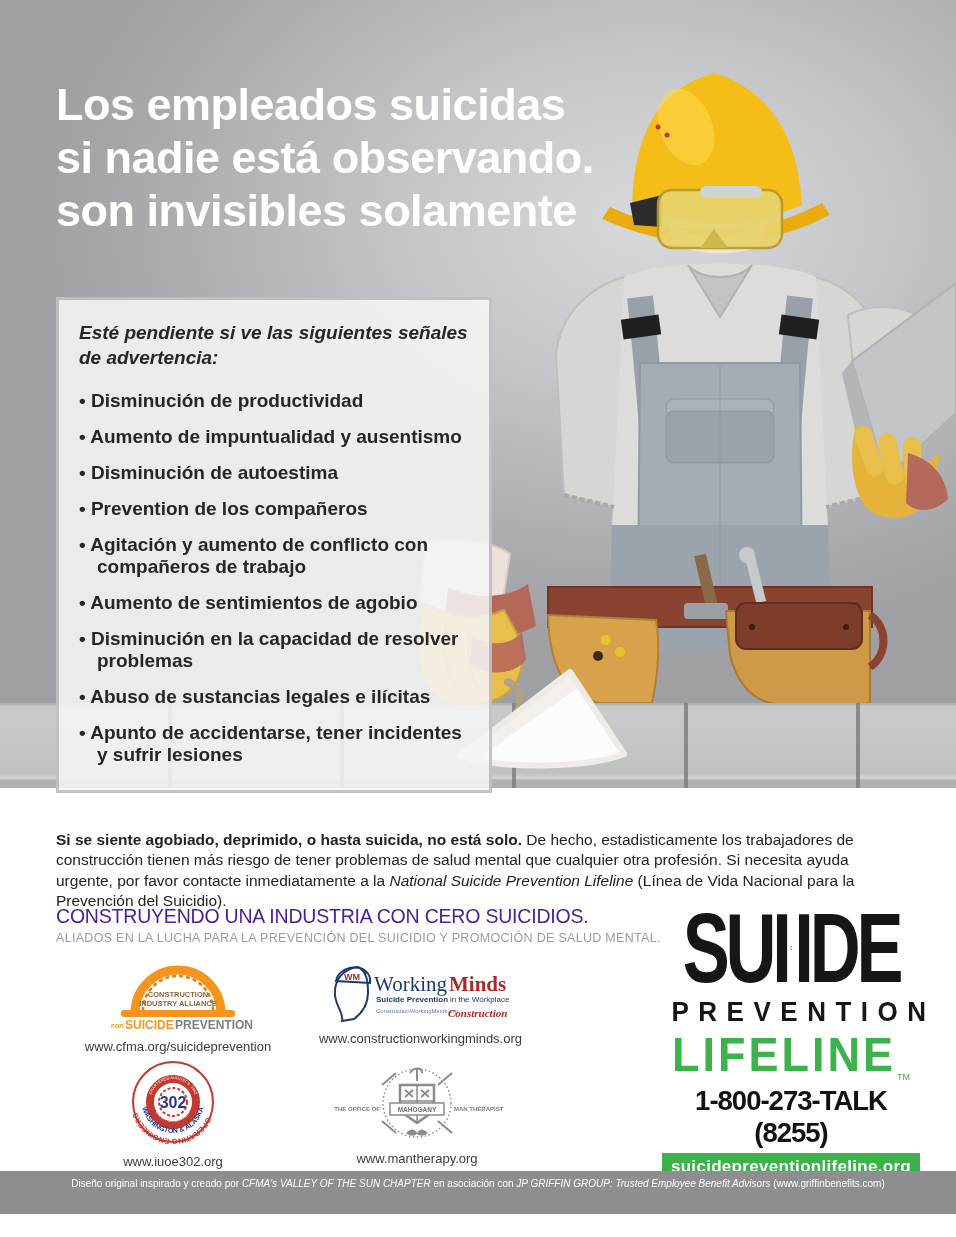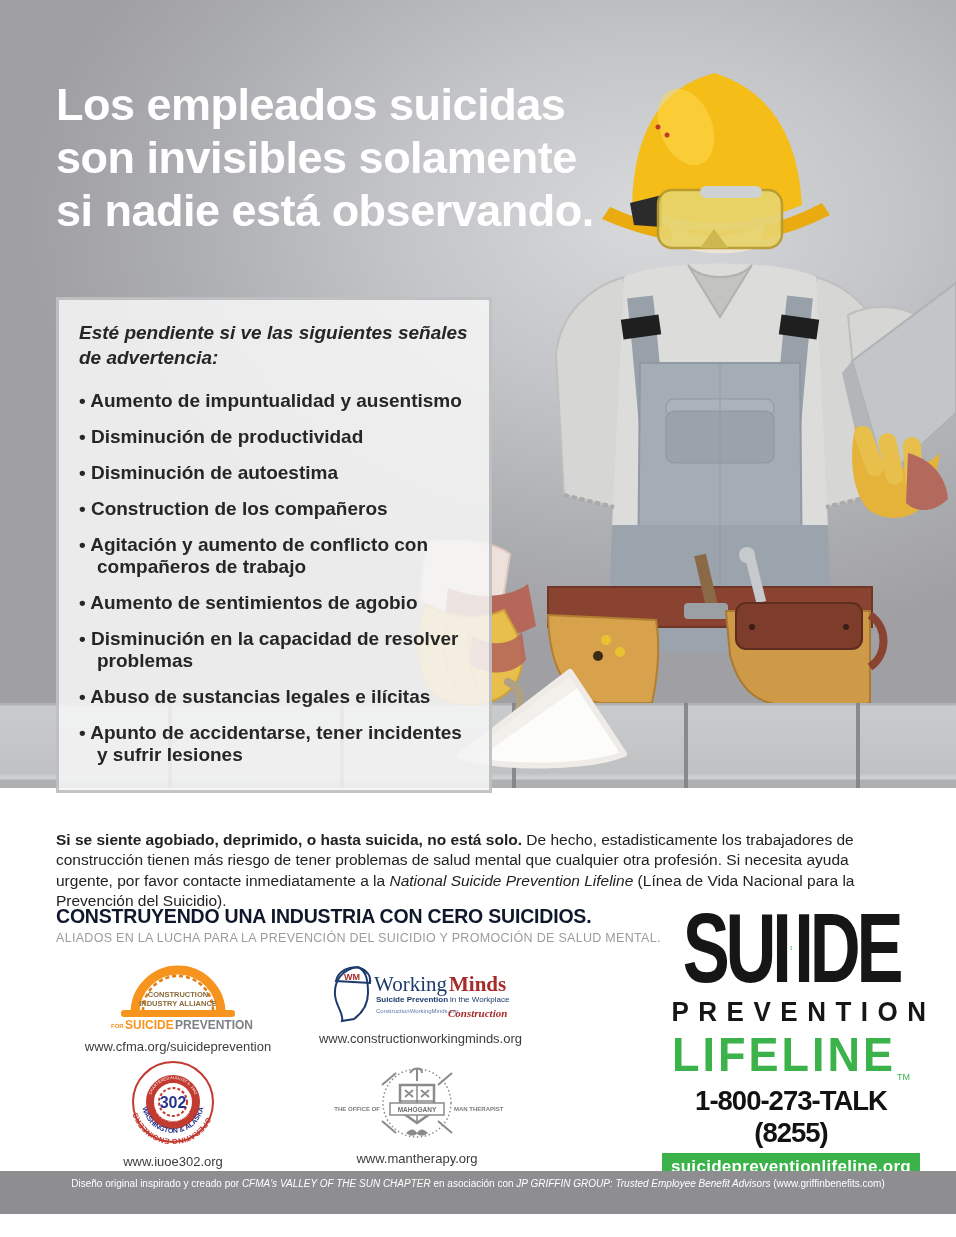--- a/index.html
+++ b/index.html
@@ -44,21 +44,21 @@
   .glove-svg  { position:absolute; left:408px; top:540px; z-index:3; }
   
   .intro {
     position:absolute; left:56px; top:814px; width:820px; z-index:5;
     font-size:15.5px; line-height:20.5px; color:#222222;
   }
   .intro .b { font-weight:bold; }
   .intro .i { font-style:italic; }
   .campaign-heading {
     position:absolute; left:56px; top:905px; z-index:5;
-    font-size:19.5px; font-weight:bold; color:#0f172a; letter-spacing:-0.2px;
+    font-size:19.5px; font-weight:normal; color:#4c1d95; letter-spacing:-0.2px;
   }
   .campaign-sub {
     position:absolute; left:56px; top:931px; z-index:5;
     font-size:12.5px; color:#9c9c9c; letter-spacing:0.3px;
   }
   
   .partner { position:absolute; text-align:center; z-index:5; }
   .partner .url { font-size:13px; color:#3c3c3c; margin-top:4px; }
   .p-cfma { left:78px;  top:957px;  width:200px; }
   .p-wm   { left:313px; top:963px;  width:215px; }
@@ -173,31 +173,31 @@
     <path d="M38,84 C34,110 38,134 50,148 M62,90 C58,114 62,136 72,150" stroke="#cfa238" stroke-width="2" fill="none"></path>
     <path d="M64,96 C86,108 104,104 114,92 L118,120 C104,136 80,136 62,124 Z" fill="#b5685a" opacity="0.9"></path>
     <path d="M100,142 C114,148 116,166 106,178 C100,185 98,192 102,198" stroke="#b0a084" stroke-width="8" fill="none" stroke-linecap="round"></path>
     <circle cx="102" cy="198" r="6" fill="#9c8c6e"></circle>
     <path d="M52,216 L162,132 L216,214 C180,228 96,230 52,216 Z" fill="#fcfcfb" stroke="#efece8" stroke-width="6" stroke-linejoin="round"></path>
     <path d="M52,216 L162,132 L172,146 L72,217 Z" fill="#efe9e4" opacity="0.7"></path>
   </svg>
 
   <div class="headline">
     <div>Los empleados suicidas</div>
+    <div>si nadie está observando.</div>
     <div>son invisibles solamente</div>
-    <div>si nadie está observando.</div>
   </div>
 
   <div class="warnbox">
     <p class="title">Esté pendiente si ve las siguientes señales de advertencia:</p>
     <ul>
+      <li>Disminución de productividad</li>
       <li>Aumento de impuntualidad y ausentismo</li>
-      <li>Disminución de productividad</li>
       <li>Disminución de autoestima</li>
-      <li>Construction de los compañeros</li>
+      <li>Prevention de los compañeros</li>
       <li>Agitación y aumento de conflicto con compañeros de trabajo</li>
       <li>Aumento de sentimientos de agobio</li>
       <li>Disminución en la capacidad de resolver problemas</li>
       <li>Abuso de sustancias legales e ilícitas</li>
       <li>Apunto de accidentarse, tener incidentes y sufrir lesiones</li>
     </ul>
   </div>
 
   <p class="intro"><span class="b">Si se siente agobiado, deprimido, o hasta suicida, no está solo.</span><span> De hecho, estadisticamente los trabajadores de construcción tienen más riesgo de tener problemas de salud mental que cualquier otra profesión. Si necesita ayuda urgente, por favor contacte inmediatamente a la </span><span class="i">National Suicide Prevention Lifeline</span><span> (Línea de Vida Nacional para la Prevención del Suicidio).</span></p>
 

